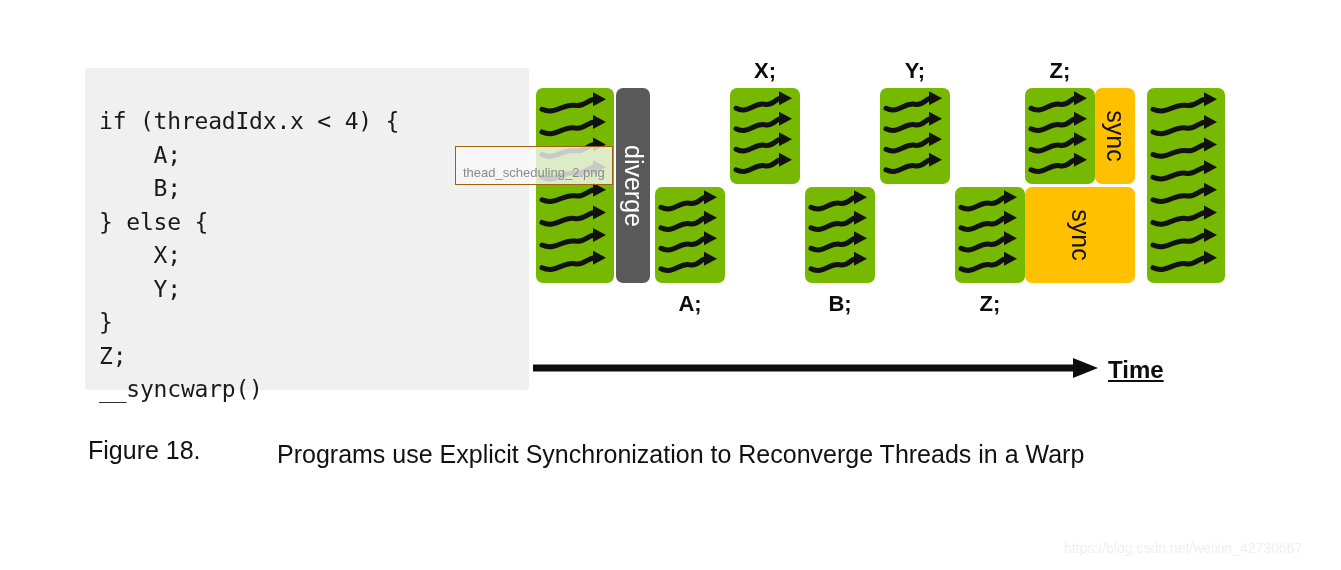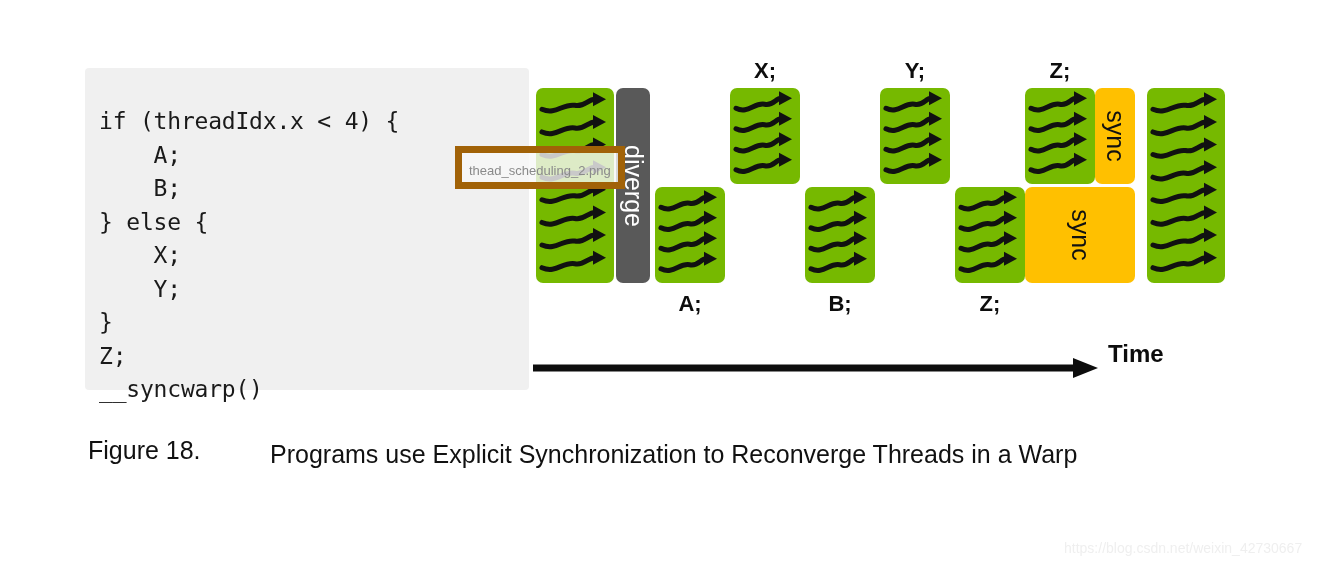--- a/index.html
+++ b/index.html
@@ -34,43 +34,44 @@
   .vlabel.black{color:#111111;}
   .tlabel{
     position:absolute;font-size:22px;font-weight:bold;color:#0d0d0d;
     text-align:center;white-space:nowrap;
     font-family:"Liberation Sans", sans-serif;
   }
   .arrows{position:absolute;left:0;top:0;width:100%;height:100%;}
   
   #time-axis{position:absolute;left:533px;top:358px;width:565px;height:20px;}
   #time-label{
-    position:absolute;left:1108px;top:340px;
+    position:absolute;left:1108px;top:356px;
     font-size:24px;font-weight:bold;color:#0d0d0d;
     font-family:"Liberation Sans", sans-serif;
+    text-decoration:underline;
   }
   
   #alt-tooltip{
     position:absolute;left:455px;top:146px;
-    padding:10px 7px 4px 7px;
+    padding:18px 7px 4px 7px;
     background:rgba(248,248,248,0.80);
-    border:7px solid #a16207;
+    border:1px solid #a16207;
     font-size:13px;color:#8a8a8a;
     font-family:"Liberation Sans", sans-serif;
     white-space:nowrap;
   }
   
   #caption{position:absolute;left:88px;top:436px;width:1120px;}
   #caption-num{
     position:absolute;left:0;top:0;width:170px;
     font-size:25px;color:#111;
     font-family:"Liberation Sans", sans-serif;
   }
   #caption-text{
-    position:absolute;left:182px;top:0;width:1010px;
+    position:absolute;left:189px;top:0;width:1010px;
     font-size:25px;line-height:36px;color:#111;
     font-family:"Liberation Sans", sans-serif;
   }
   
   #watermark{
     position:absolute;left:1064px;top:540px;
     font-size:14px;color:#efefef;
     font-family:"Liberation Sans", sans-serif;white-space:nowrap;
   }
 </style>

